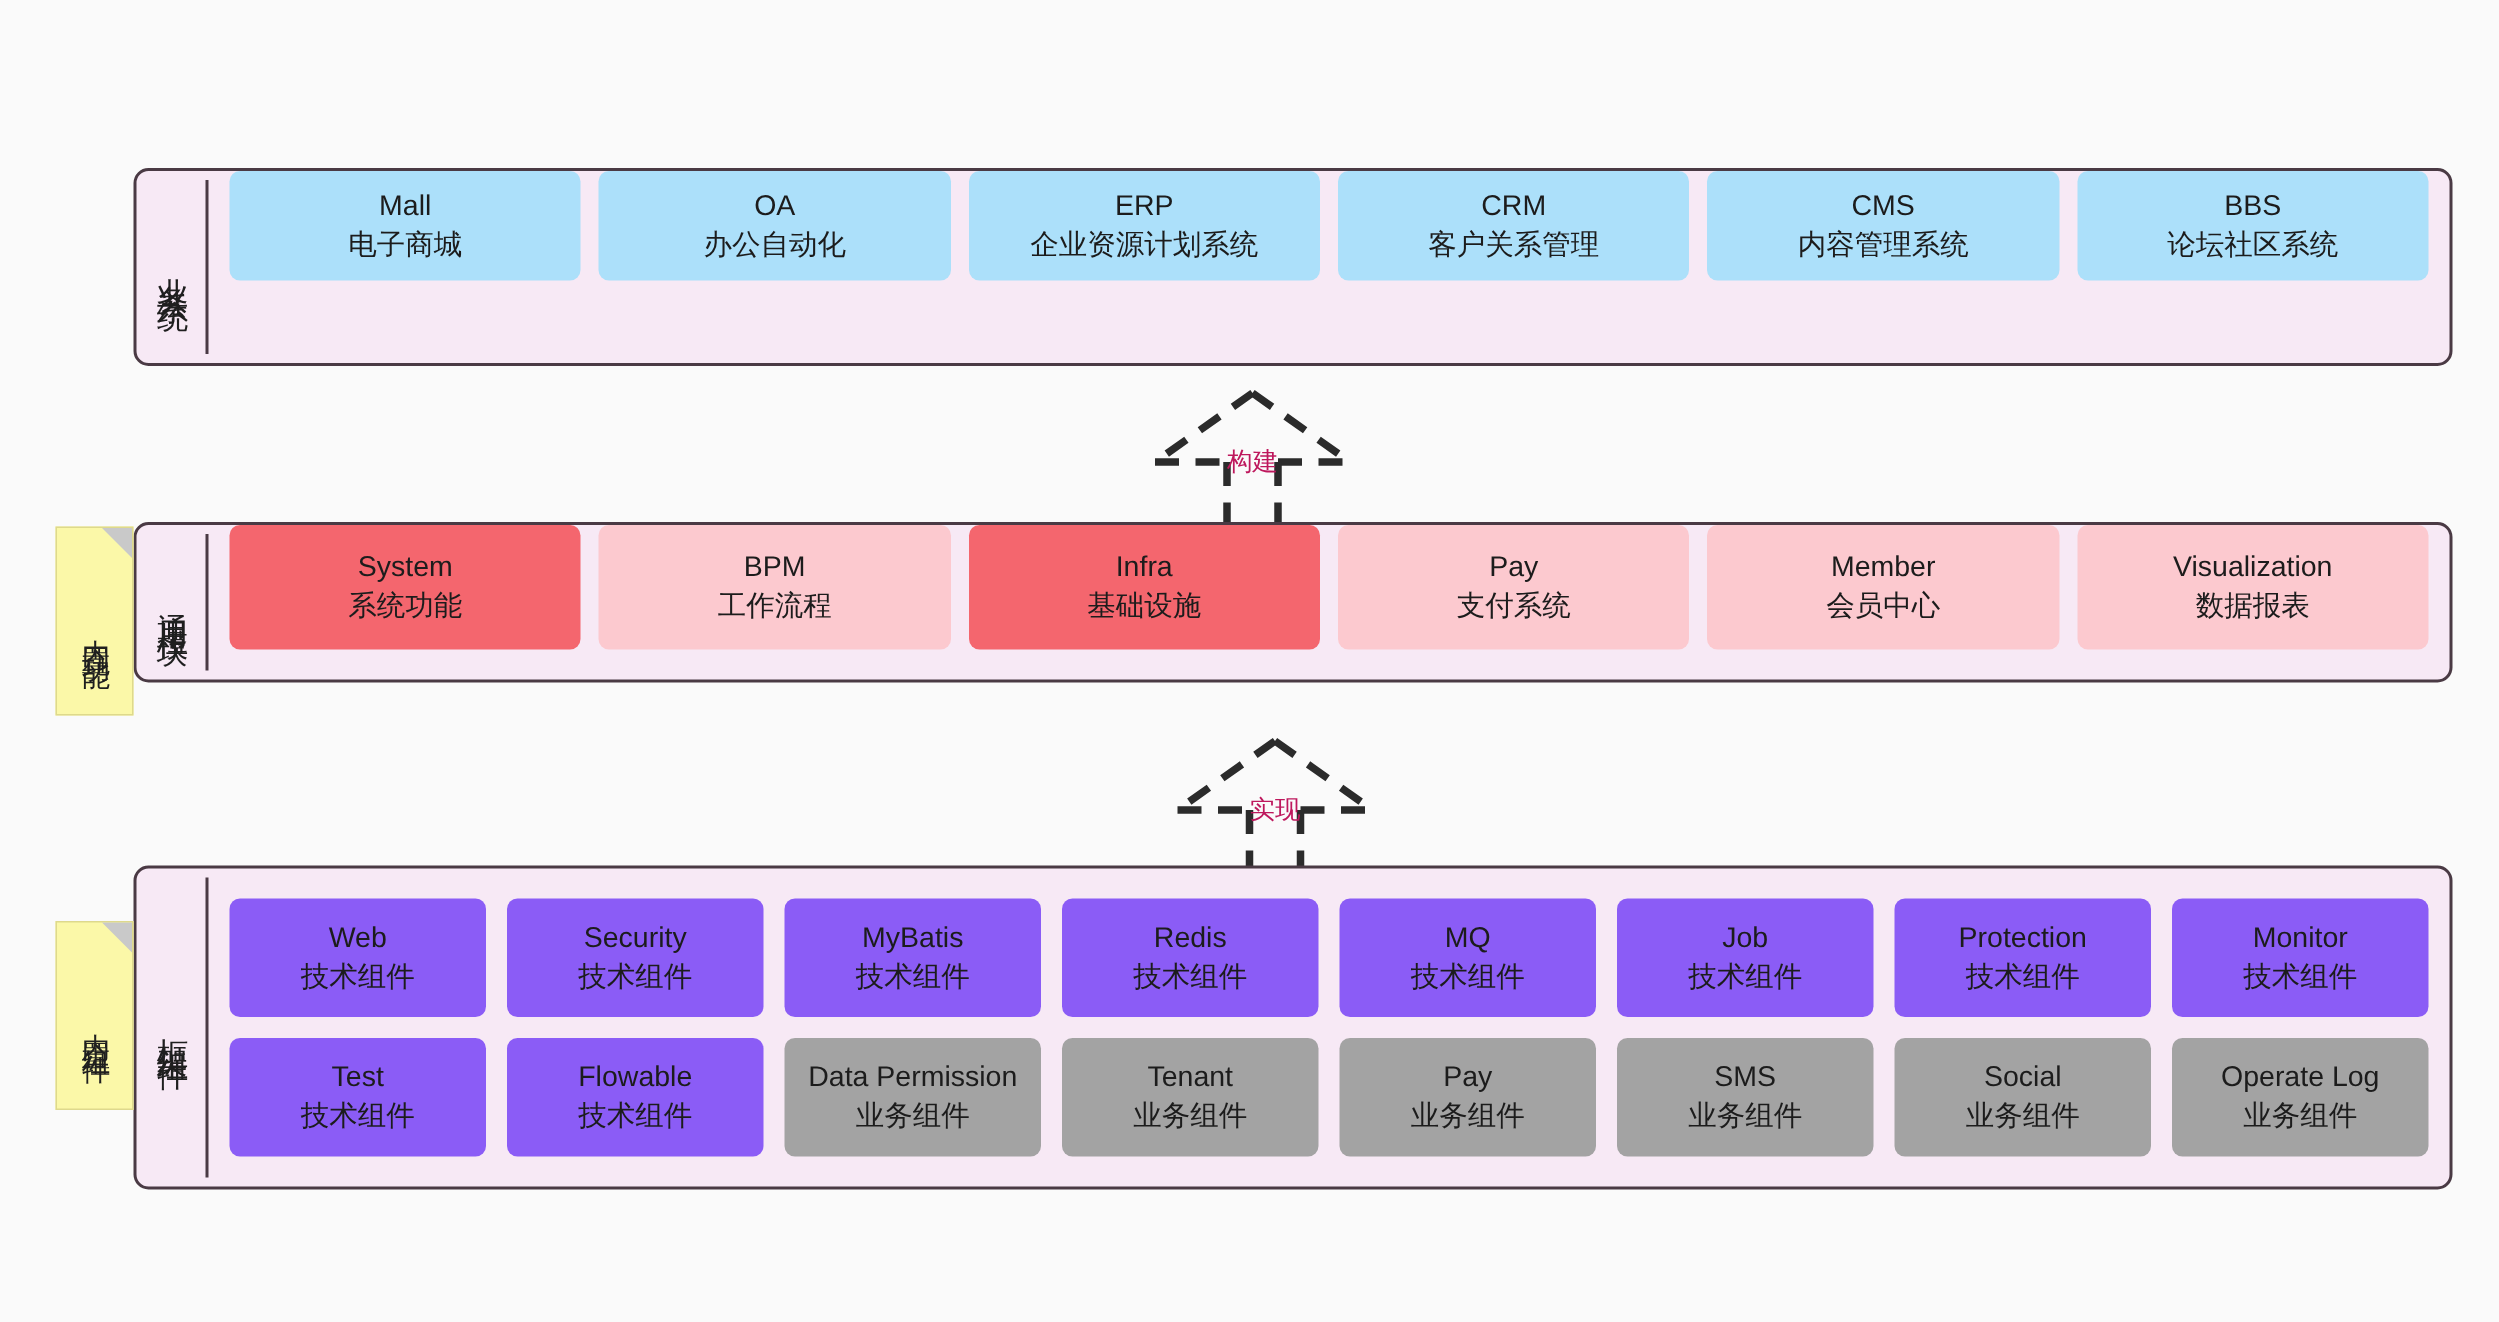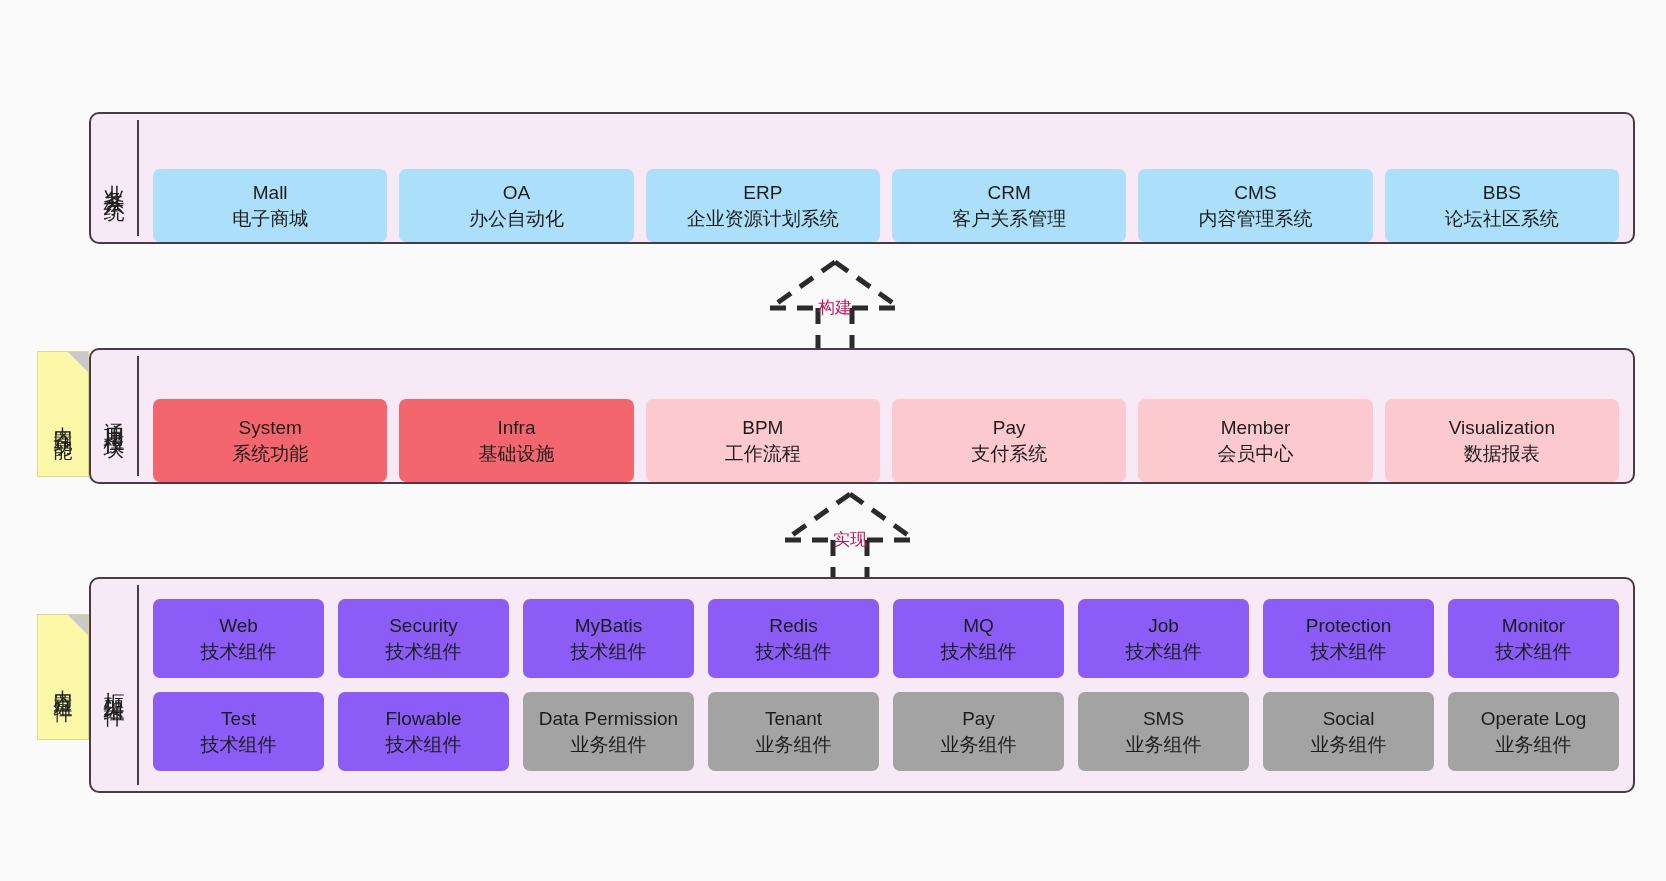--- a/index.html
+++ b/index.html
@@ -41,21 +41,21 @@
     writing-mode: vertical-rl;
     letter-spacing: 5px;
     text-orientation: upright;
     border-right: 2px solid #4a3a44;
     margin: 6px 0 6px 0;
     padding: 2px 0;
   }
   .layer-body {
     flex: 1 1 auto;
     display: flex;
-    align-items: flex-end;
+    align-items: flex-start;
     padding: 0 14px;
     gap: 12px;
   }
   .layer-body.stacked {
     flex-direction: column;
     justify-content: center;
     gap: 14px;
     padding: 14px;
   }
   .comp-row {
@@ -84,21 +84,21 @@
   .card.red    { background: #f4666e; }
   .card.pink   { background: #fcc9cf; }
   .card.green  { background: #8b5cf6; }
   .card.mint   { background: #a3a3a3; }
 
   
   #layer-business { left: 89px;  top: 112px; width: 1546px; height: 132px; }
   #layer-business .layer-body { height: 100%; }
   #layer-business .card { height: 73px; }
 
-  #layer-modules  { left: 89px;  top: 348px; width: 1546px; height: 136px; }
+  #layer-modules  { left: 89px;  top: 348px; width: 1546px; height: 107px; }
   #layer-modules .layer-body { height: 100%; }
   #layer-modules .card { height: 83px; }
 
   #layer-framework { left: 89px; top: 577px; width: 1546px; height: 216px; }
   #layer-framework .layer-title { font-size: 21px; }
   #layer-framework .card { height: 79px; }
 
   
   .note {
     position: absolute;
@@ -195,27 +195,27 @@
   </div>
 
   <div class="layer" id="layer-modules">
     <div class="layer-title">通用模块</div>
     <div class="layer-body">
 
       <div class="card red">
         <span class="t-en">System</span>
         <span class="t-cn">系统功能</span>
       </div>
+      <div class="card pink">
+        <span class="t-en">BPM</span>
+        <span class="t-cn">工作流程</span>
+      </div>
       <div class="card red">
         <span class="t-en">Infra</span>
         <span class="t-cn">基础设施</span>
-      </div>
-      <div class="card pink">
-        <span class="t-en">BPM</span>
-        <span class="t-cn">工作流程</span>
       </div>
       <div class="card pink">
         <span class="t-en">Pay</span>
         <span class="t-cn">支付系统</span>
       </div>
       <div class="card pink">
         <span class="t-en">Member</span>
         <span class="t-cn">会员中心</span>
       </div>
       <div class="card pink">

